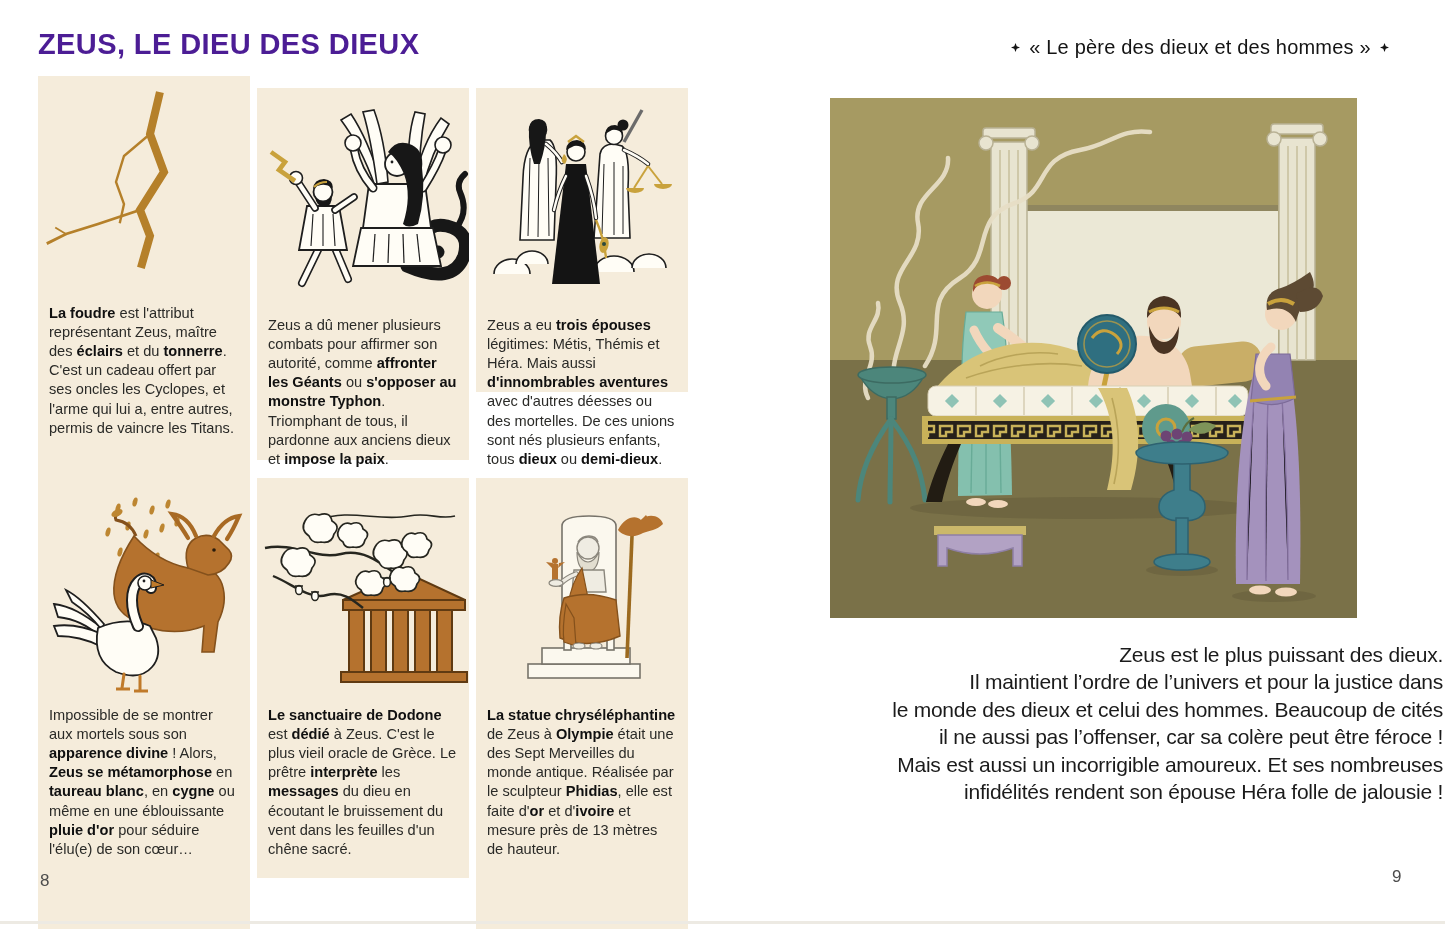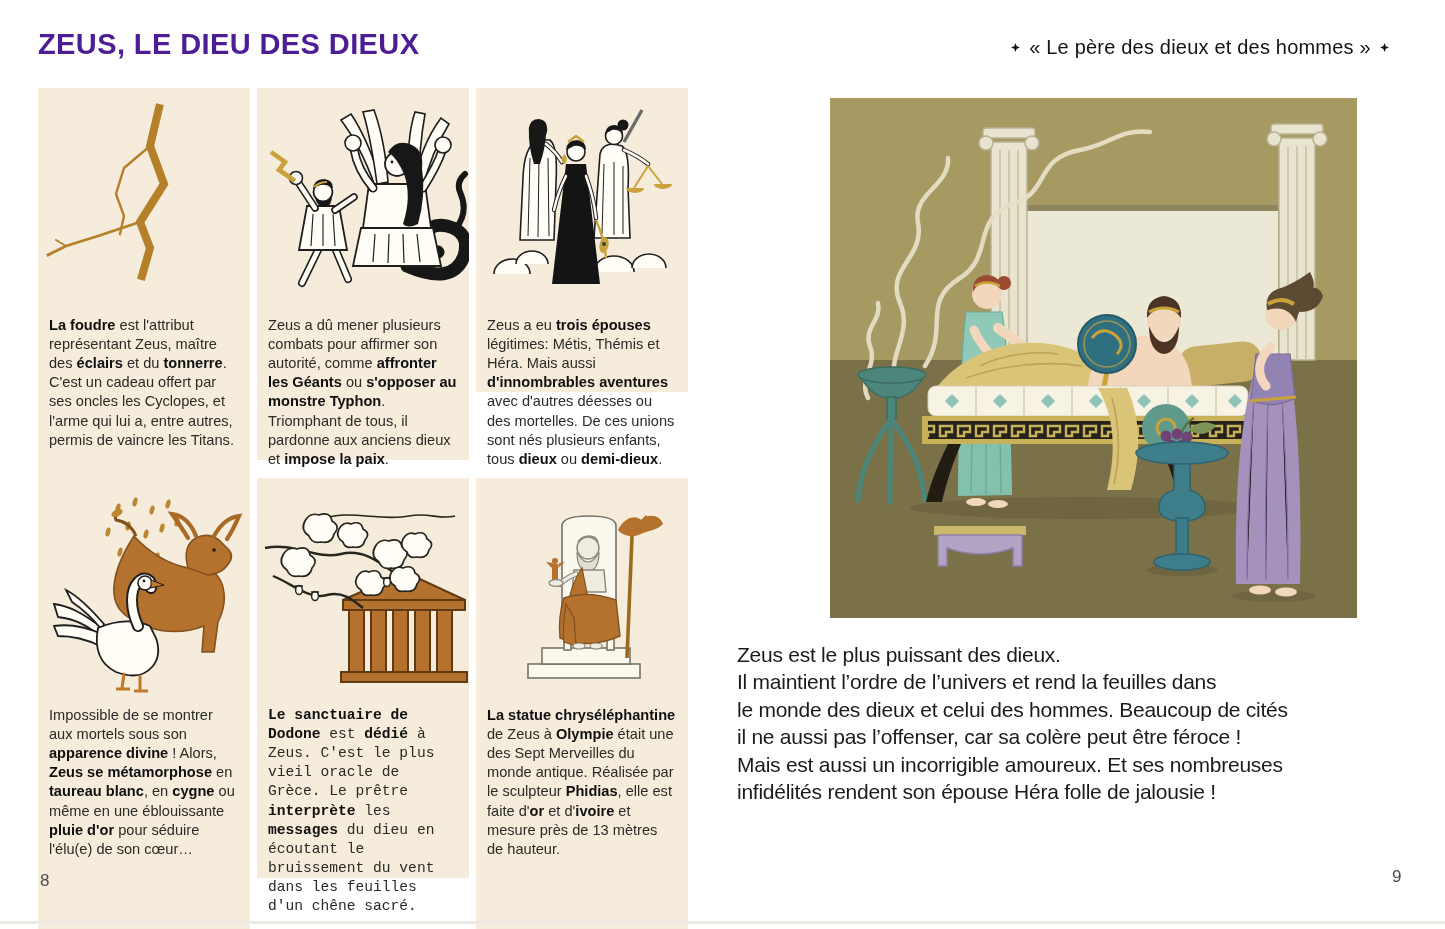--- a/index.html
+++ b/index.html
@@ -12,32 +12,32 @@
   .panel .illo{height:222px;display:flex;align-items:center;justify-content:center;}
   .panel .illo svg{display:block;}
   .panel .txt{padding:6px 12px 0 11px;font-size:14.6px;line-height:1.31;color:#2a2a27;}
   .panel .txt b{color:#101010;}
   .pg-num{position:absolute;font-size:17px;color:#4c4c4c;}
   
   .r-header{position:absolute;left:940px;top:36px;width:520px;display:flex;
             align-items:center;justify-content:center;gap:9px;}
   .r-header .quote{font-size:20px;font-weight:400;color:#141414;letter-spacing:.2px;}
   .scene{position:absolute;left:830px;top:98px;width:527px;height:520px;}
-  .caption{position:absolute;left:737px;top:641px;width:706px;text-align:left;
+  .caption{position:absolute;left:737px;top:641px;width:706px;text-align:right;
            font-size:21px;line-height:27.4px;color:#1b1b1b;letter-spacing:-0.25px;}
   .book-edge{position:absolute;left:0;top:921px;width:1445px;height:3px;background:#edeae3;}
 </style>
 </head>
 <body>
 
 <div class="spread">
 
   <div class="page-title">ZEUS, LE DIEU DES DIEUX</div>
 
-  <div class="panel" style="left:38px;top:88px;height:444px;">
+  <div class="panel" style="left:38px;top:76px;height:444px;">
     <div class="illo">
       <svg width="212" height="222" viewBox="0 0 212 222">
         <g fill="none" stroke="#b5802a" stroke-linejoin="miter" stroke-linecap="square">
           <path d="M121,20 L112,58 L126,96 L102,134 L112,160 L104,188" stroke-width="8"></path>
           <path d="M112,58 L86,80 L78,106 L86,128 L82,146" stroke-width="2.4"></path>
           <path d="M102,134 L60,148 L28,158 L10,167" stroke-width="2.8"></path>
           <path d="M28,158 L18,152" stroke-width="1.8"></path>
         </g>
       </svg>
     </div>
@@ -218,21 +218,21 @@
         <g stroke="#c07a2a" stroke-width="3" stroke-linecap="round">
           <path d="M86,196 L84,210"></path>
             <path d="M102,198 L102,212"></path>
         </g>
         <path d="M78,211 L92,211 M96,213 L110,213" stroke="#c07a2a" stroke-width="3"></path>
       </svg>
     </div>
     <div class="txt">Impossible de se montrer aux mortels sous son <b>apparence divine</b> ! Alors, <b>Zeus se métamorphose</b> en <b>taureau blanc</b>, en <b>cygne</b> ou même en une éblouissante <b>pluie d'or</b> pour séduire l'élu(e) de son cœur…</div>
   </div>
 
-  <div class="panel" style="left:257px;top:478px;height:400px;font-family:Liberation Mono, monospace;">
+  <div class="panel" style="left:257px;top:478px;height:400px;">
     <div class="illo">
       <svg width="212" height="222" viewBox="0 0 212 222">
 
         <g fill="#b5722e" stroke="#5f3a12" stroke-width="2">
           <path d="M86,122 L148,94 L208,122 Z"></path>
           <rect x="86" y="122" width="122" height="10"></rect>
           <rect x="92" y="132" width="15" height="62"></rect>
             <rect x="114" y="132" width="15" height="62"></rect>
           <rect x="136" y="132" width="15" height="62"></rect>
             <rect x="158" y="132" width="15" height="62"></rect>
@@ -485,21 +485,21 @@
         <circle cx="451" cy="216" r="16" fill="#f2d7bc"></circle>
         <path d="M437,212 Q434,194 451,190 Q463,186 480,174 Q490,192 474,206 Q468,214 466,224 Q458,206 437,212 Z" fill="#5d4a33"></path>
         <path d="M466,196 Q488,182 493,198 Q488,214 470,214 Z" fill="#5d4a33"></path>
         <path d="M438,206 Q451,198 464,206" stroke="#c9a23c" stroke-width="4" fill="none"></path>
       </g>
     </svg>
   </div>
 
   <div class="caption">
       <div>Zeus est le plus puissant des dieux.</div>
-      <div>Il maintient l’ordre de l’univers et rend la feuilles dans</div>
+      <div>Il maintient l’ordre de l’univers et pour la justice dans</div>
       <div>le monde des dieux et celui des hommes. Beaucoup de cités</div>
       <div>il ne aussi pas l’offenser, car sa colère peut être féroce !</div>
       <div>Mais est aussi un incorrigible amoureux. Et ses nombreuses</div>
       <div>infidélités rendent son épouse Héra folle de jalousie !</div>
     </div>
 
   <div class="pg-num" style="left:1392px;top:867px;">9</div>
 
   <div class="book-edge"></div>
 </div>

